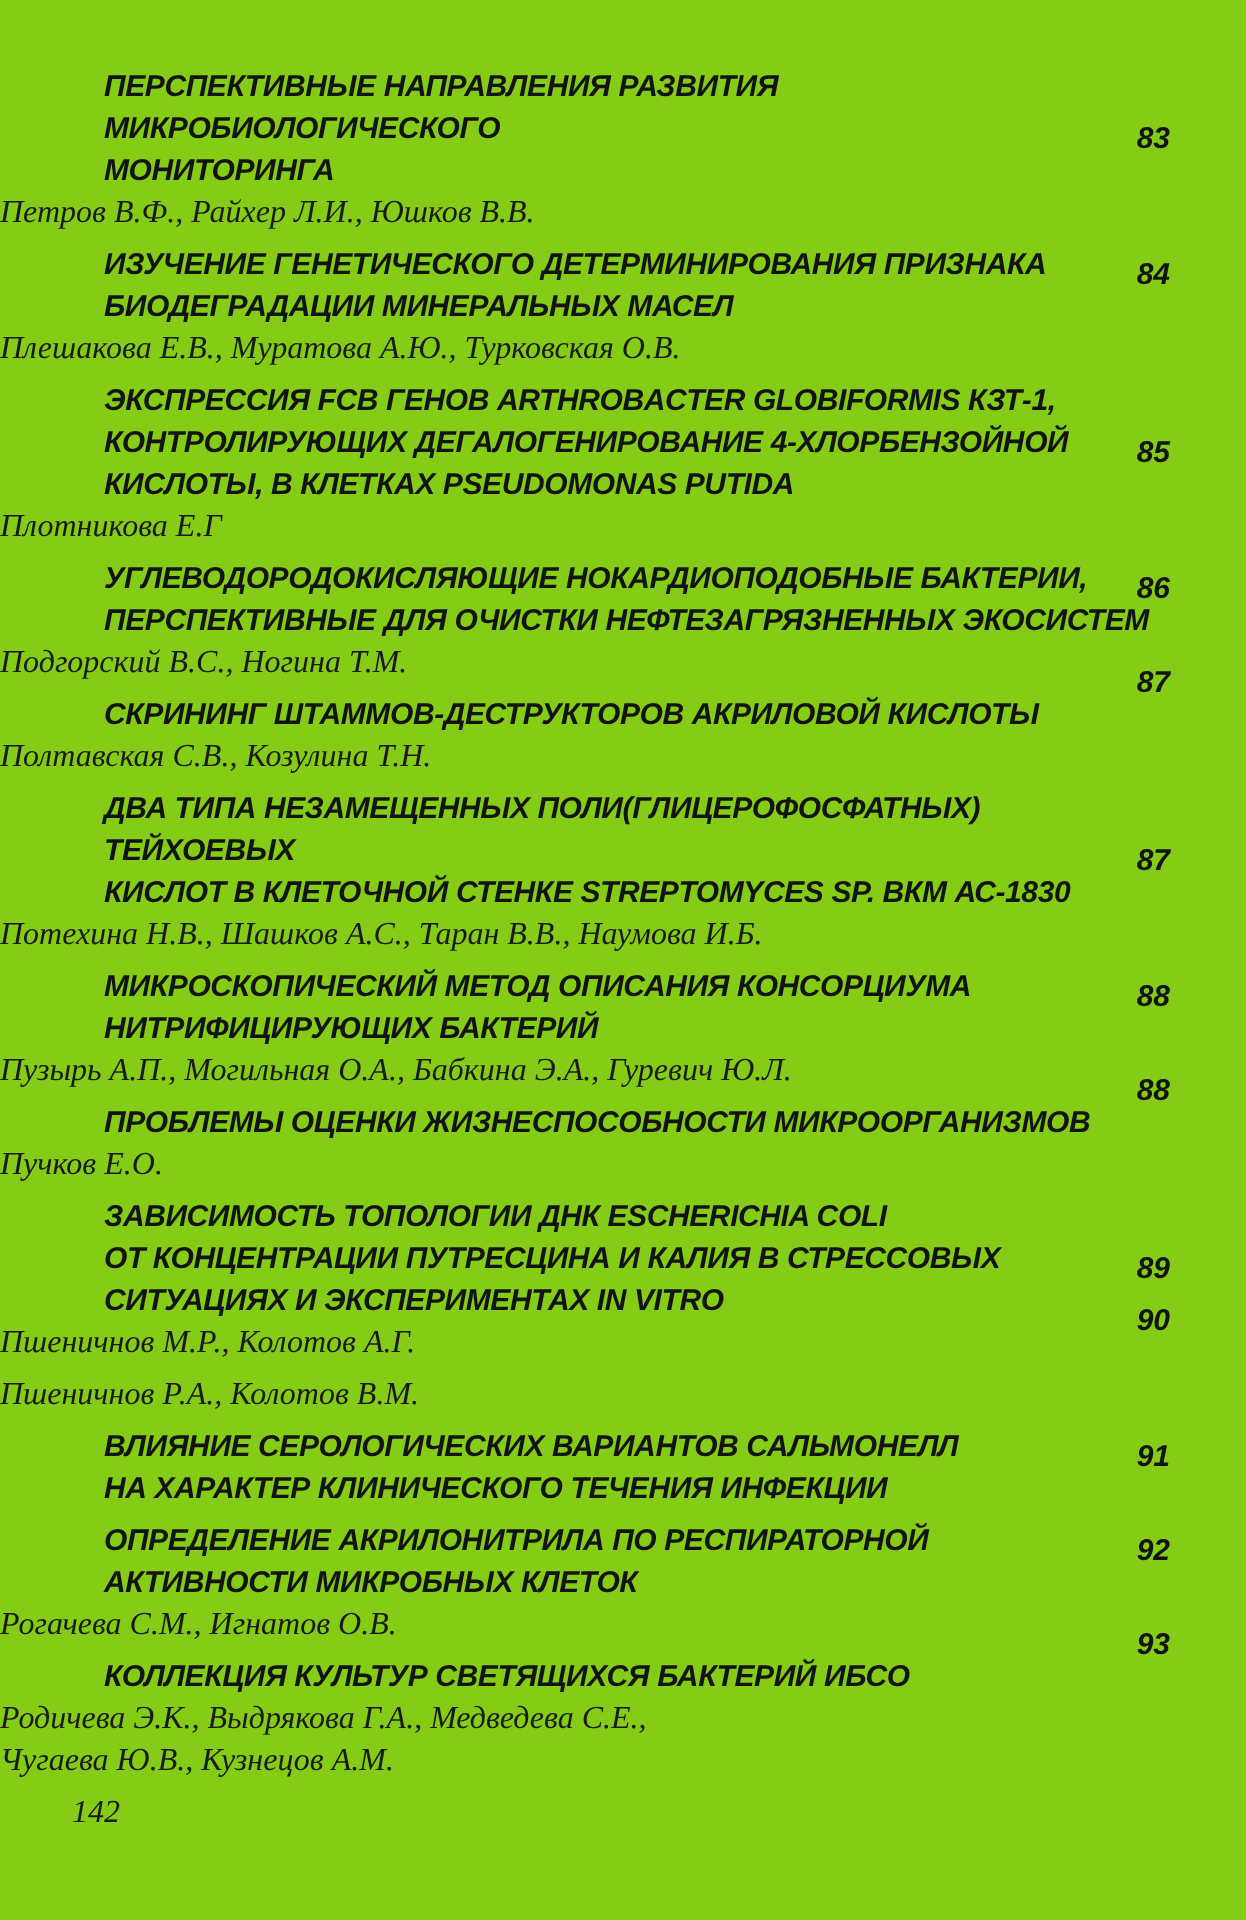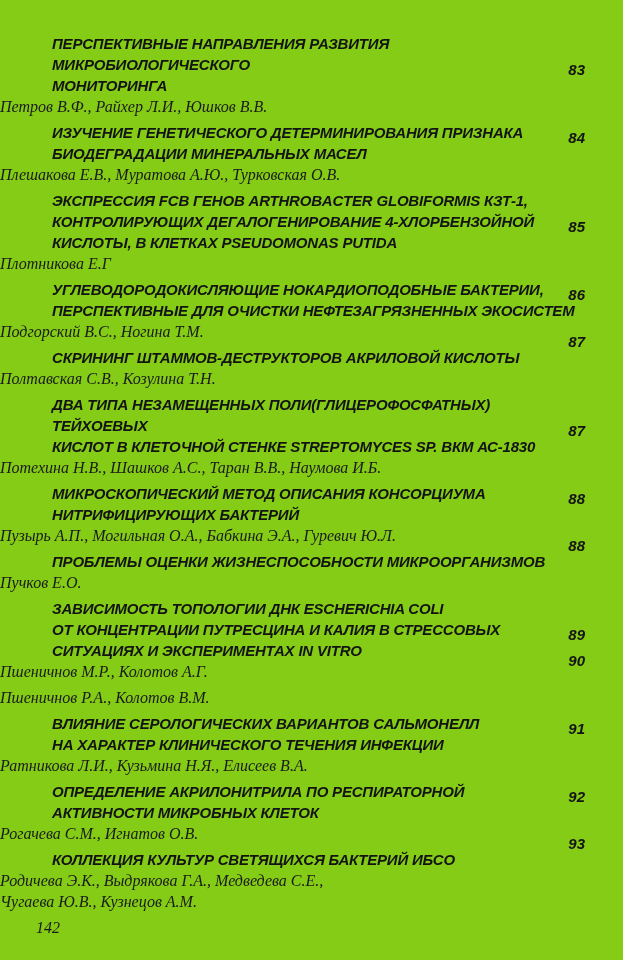--- a/index.html
+++ b/index.html
@@ -155,21 +155,20 @@
     </div>
     <div class="entry-authors">Пшеничнов Р.А., Колотов В.М.</div>
   </div>
 
   <div class="toc-entry">
     <div class="title-row">
       <div class="entry-title">ВЛИЯНИЕ СЕРОЛОГИЧЕСКИХ ВАРИАНТОВ САЛЬМОНЕЛЛ
 НА ХАРАКТЕР КЛИНИЧЕСКОГО ТЕЧЕНИЯ ИНФЕКЦИИ</div>
       <div class="entry-page">91</div>
     </div>
-    <div class="entry-authors">Ратникова Л.И., Кузьмина Н.Я., Елисеев В.А.</div>
   </div>
 
   <div class="toc-entry">
     <div class="title-row">
       <div class="entry-title">ОПРЕДЕЛЕНИЕ АКРИЛОНИТРИЛА ПО РЕСПИРАТОРНОЙ
 АКТИВНОСТИ МИКРОБНЫХ КЛЕТОК</div>
       <div class="entry-page">92</div>
     </div>
     <div class="entry-authors">Рогачева С.М., Игнатов О.В.</div>
   </div>

